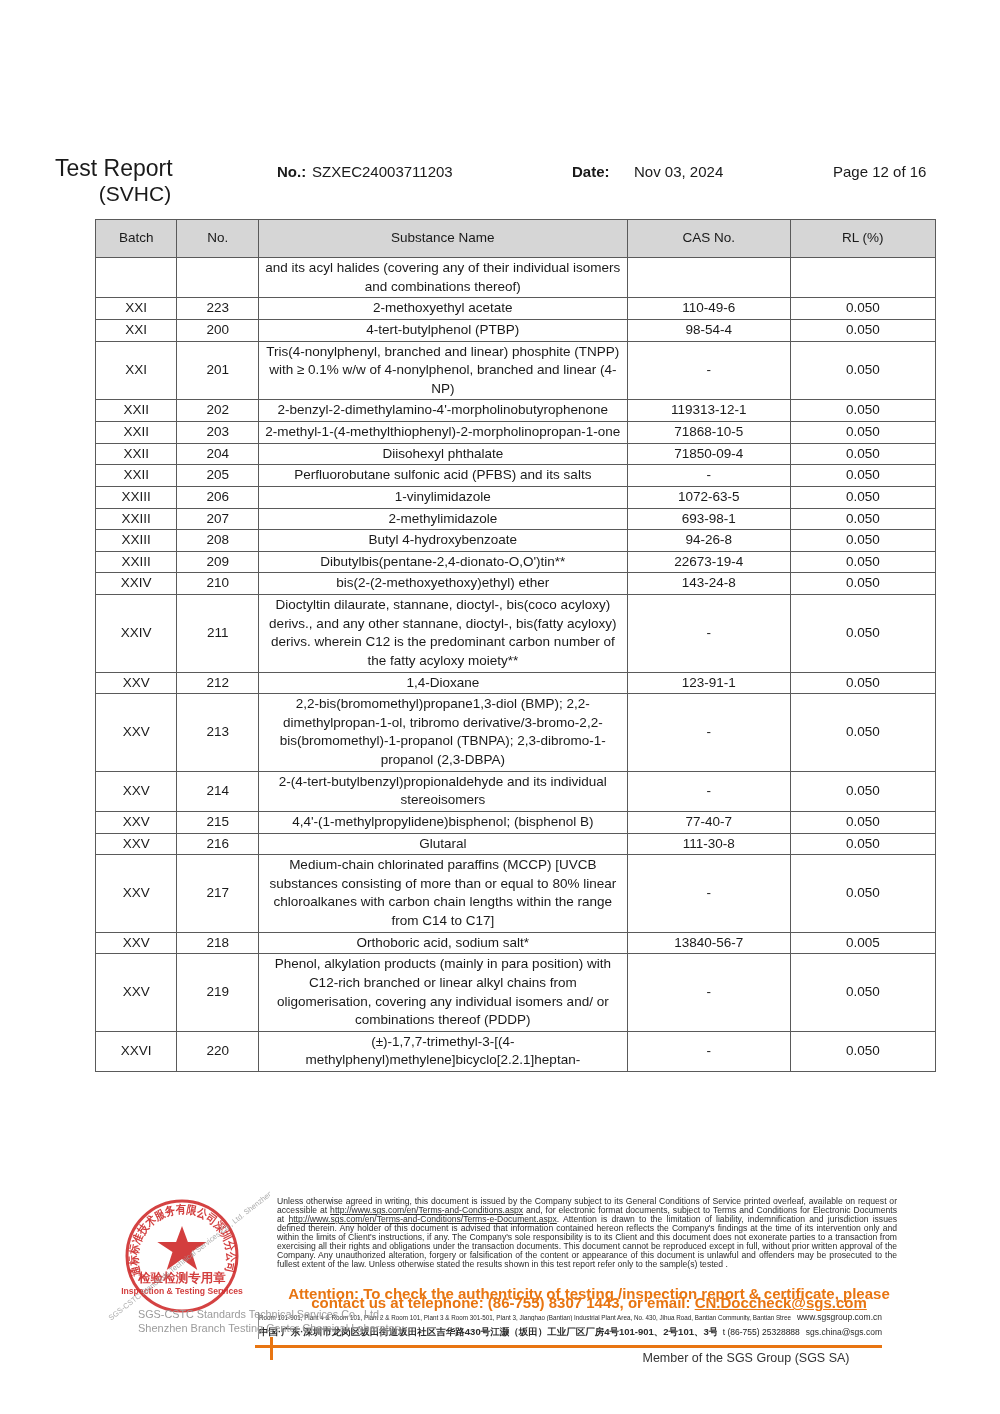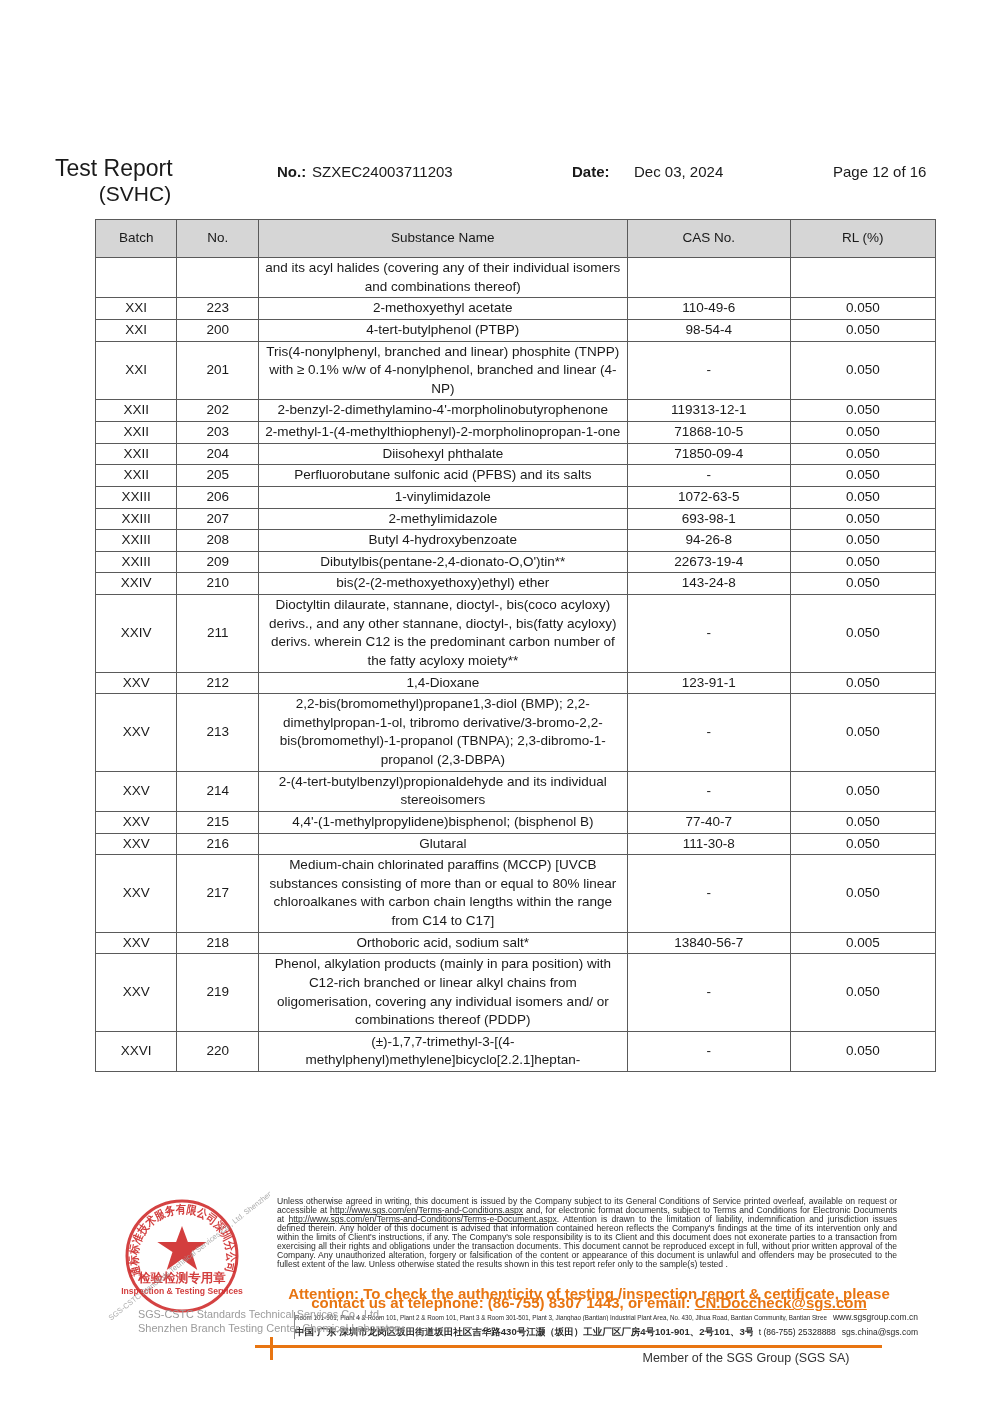--- a/index.html
+++ b/index.html
@@ -39,21 +39,21 @@
   .footer { position:absolute; left:0; top:1185px; width:1000px; height:229px; }
 
   .legal-block { position:absolute; left:277px; top:12px; width:620px; font-size:8.6px;
     line-height:9.05px; text-align:justify; color:#2b2b2b; }
   .legal-block .lnk { text-decoration:underline; }
   .attention { position:absolute; left:279px; top:104px; width:620px; font-size:15px;
     line-height:9.4px; font-weight:bold; color:#e87511;text-align:center; }
   .attention .lnk { text-decoration:underline; }
 
   .addr-block { position:absolute; left:258px; top:127px; width:624px;
-    border-left:1.5px solid #8a8a8a; padding-left:0;margin-left:36px; }
+    border-left:1.5px solid #8a8a8a; padding-left:0; }
   .addr-row { display:flex; justify-content:space-between; align-items:baseline; }
   .addr-en { font-size:6.3px; color:#2b2b2b; white-space:nowrap; overflow:hidden; flex:1; }
   .addr-cn { font-size:9.5px; font-weight:bold; color:#2b2b2b; white-space:nowrap; overflow:hidden; flex:1; margin-top:4px; }
   .addr-right { font-size:8.5px; color:#2b2b2b; margin-left:6px; white-space:nowrap; }
   .addr-tel { font-size:8.5px; font-weight:normal; margin-left:6px; white-space:nowrap; }
 
   .foot-hline { position:absolute; left:255px; top:160px; width:627px; height:2.5px; background:#e87511; }
   .foot-vtick { position:absolute; left:270px; top:152px; width:2.5px; height:23px; background:#e87511; }
 
   .member { position:absolute; left:610px; top:166px; width:272px; text-align:center;
@@ -71,21 +71,21 @@
 
 
   <div class="title-block">
     <div class="title-l1">Test Report</div>
     <div class="title-l2">(SVHC)</div>
   </div>
 
   <span class="meta m-no-label"><b>No.:</b></span>
   <span class="meta m-no-value">SZXEC24003711203</span>
   <span class="meta m-date-label"><b>Date:</b></span>
-  <span class="meta m-date-value">Dec 03, 2024</span>
+  <span class="meta m-date-value">Nov 03, 2024</span>
   <span class="meta m-page">Page 12 of 16</span>
 
   <div class="tbl-wrap">
     <table>
       <colgroup>
         <col class="c-batch">
           <col class="c-no">
           <col class="c-name">
           <col class="c-cas">
           <col class="c-rl">

